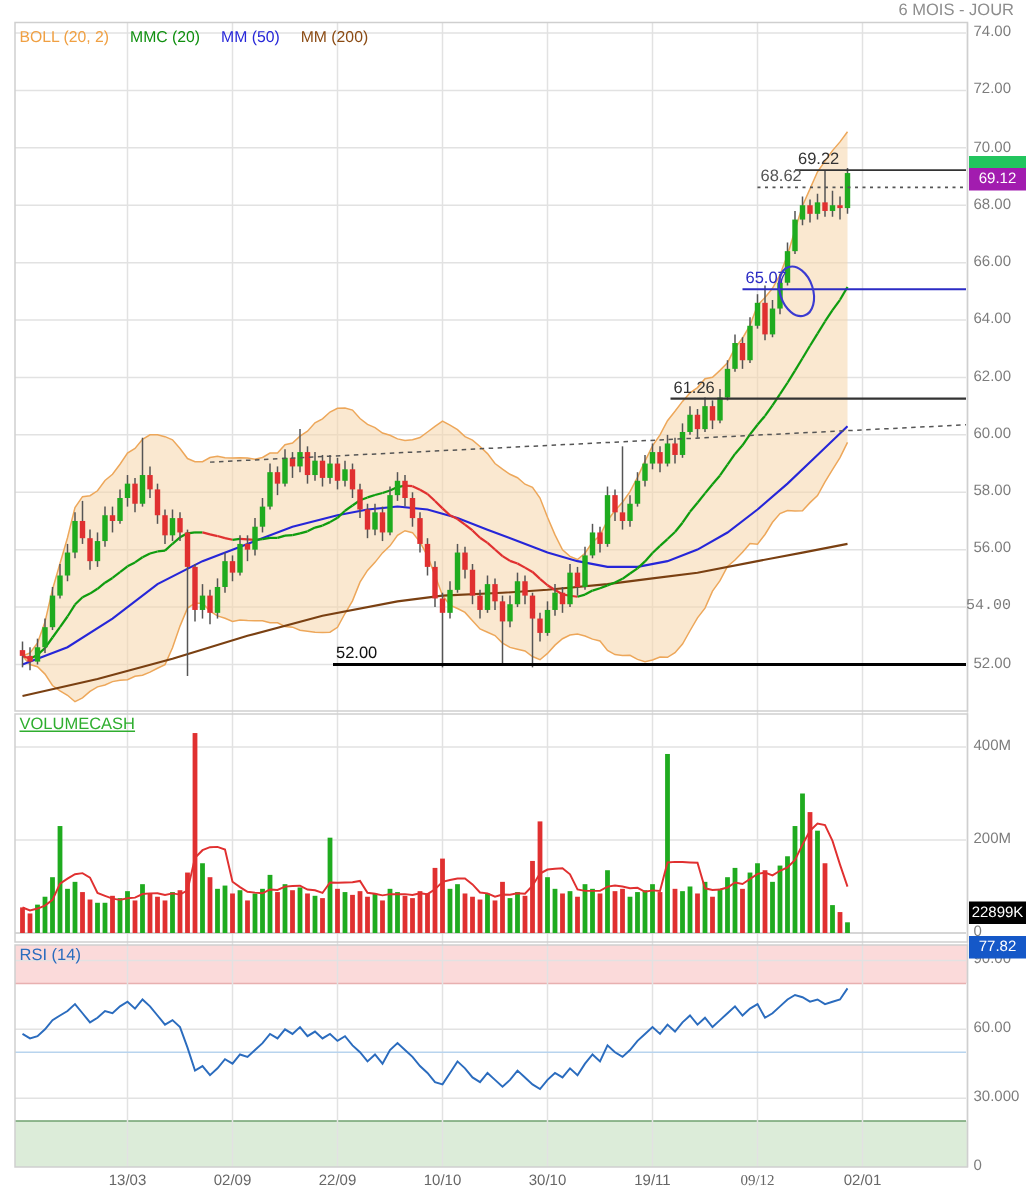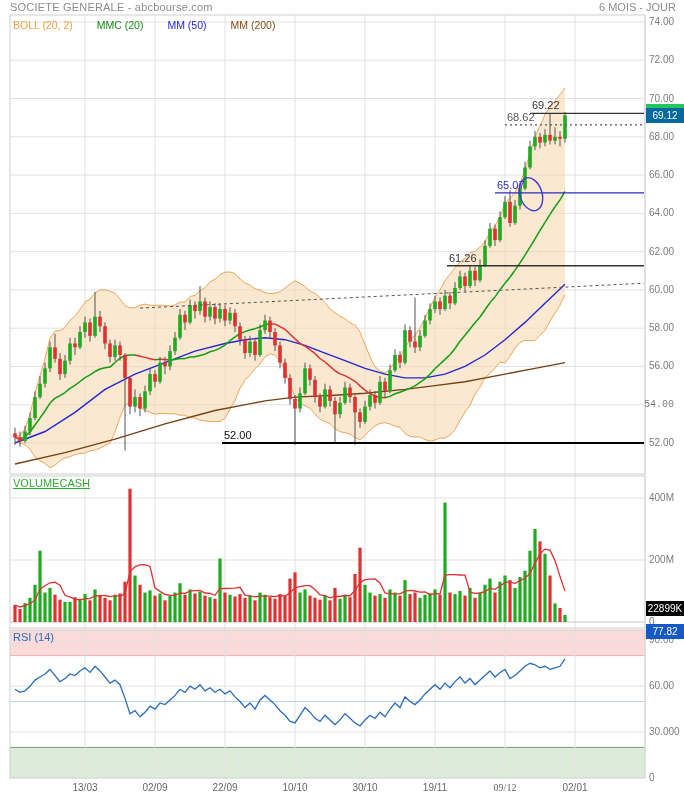--- a/index.html
+++ b/index.html
@@ -1,37 +1,36 @@
 <!DOCTYPE html>
 <html><head>
 <meta charset="utf-8">
 <style>
   html,body{margin:0;padding:0;background:#fff;}
   body{font-family:"Liberation Sans",sans-serif;}
   .root{position:relative;width:684px;height:800px;background:#fff;overflow:hidden;}
   .hdr-title{position:absolute;left:10px;top:1px;font-size:11px;color:#8d8d8d;letter-spacing:.2px;}
   .hdr-tf{position:absolute;right:8px;top:1px;font-size:11px;color:#8d8d8d;}
   #plot{position:absolute;left:0;top:0;}
-  #legend{position:absolute;left:13px;top:19px;display:flex;gap:24px;font-size:10.5px;white-space:nowrap;}
+  #legend{position:absolute;left:13px;top:19px;display:flex;gap:14px;font-size:10.5px;white-space:nowrap;}
   .panel-label{position:absolute;left:13px;font-size:11px;}
   #vol-label{top:477px;color:#2fae2f;text-decoration:underline;}
   #rsi-label{top:631px;color:#2b6cbe;}
   .ax{position:absolute;left:649px;width:34px;font-size:10px;color:#7c7c7c;}
   .dt{position:absolute;width:44px;text-align:center;font-size:10px;color:#666;top:782px;}
   .badge{position:absolute;left:646px;width:38px;height:15px;line-height:15px;text-align:center;
          font-size:10px;color:#fff;}
-  #price-badge{background:#0369a1;border-top:4px solid #22c55e;}
+  #price-badge{background:#a21caf;border-top:8px solid #22c55e;}
   #vol-badge{background:#000000;}
   #rsi-badge{background:#1558c8;}
 </style>
 </head>
 <body>
 
 <div class="root">
-  <span class="hdr-title">SOCIETE GENERALE - abcbourse.com</span>
   <span class="hdr-tf">6 MOIS - JOUR</span>
 
   <svg id="plot" width="684" height="800" viewBox="0 0 684 800">
       <defs>
         <clipPath id="mclip">
           <rect x="10" y="15" width="635" height="459"></rect>
         </clipPath>
         <clipPath id="vclip">
           <rect x="10" y="476" width="635" height="152"></rect>
         </clipPath>

